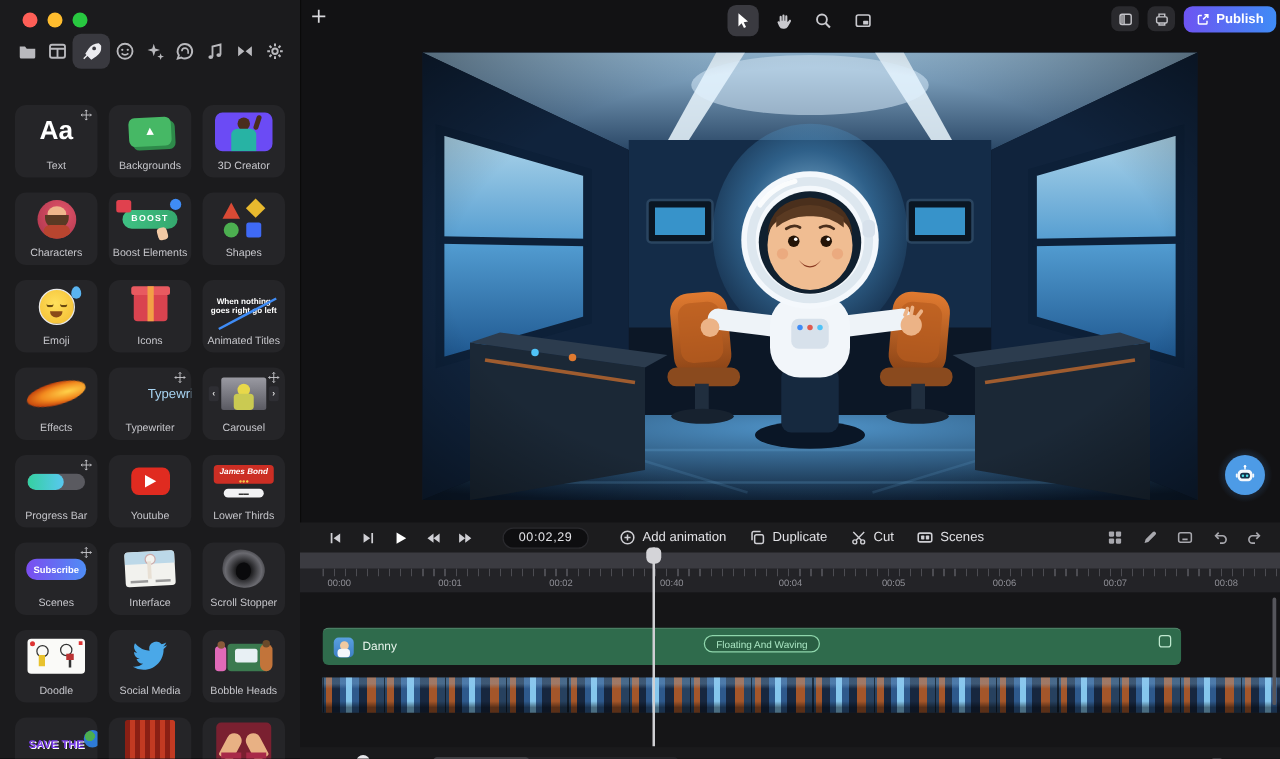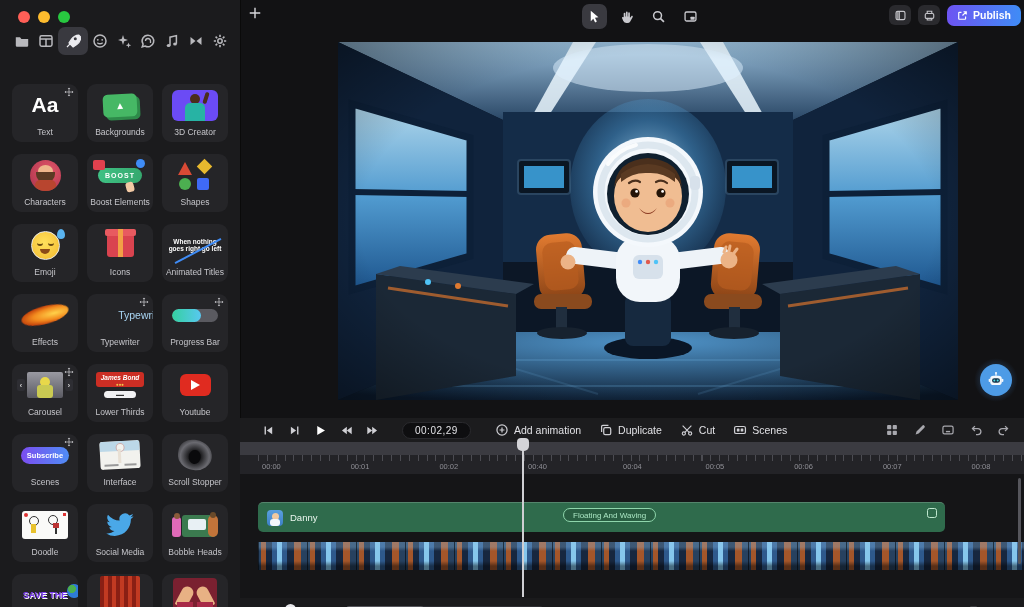--- a/index.html
+++ b/index.html
@@ -260,65 +260,65 @@
           </div>
           <span class="lbl">Typewriter</span>
           <span class="badge">
             <svg width="10" height="10" viewBox="0 0 16 16">
               <path d="M8 1.5v13M1.5 8h13M8 1.5 6.3 3.2M8 1.5l1.7 1.7M8 14.5l-1.7-1.7M8 14.5l1.7-1.7M1.5 8l1.7-1.7M1.5 8l1.7 1.7M14.5 8l-1.7-1.7M14.5 8l-1.7 1.7" stroke="currentColor" stroke-width="1.1" fill="none"></path>
             </svg>
           </span>
         </div>
         <div class="tile">
           <div class="art">
-            <div style="width:46px;height:13px;background:#5a5a60;border-radius:8px;overflow:hidden;">
-              <i style="display:block;width:62%;height:100%;background:linear-gradient(90deg,#35d0a0,#58c8f0);border-radius:8px;"></i>
-            </div>
-          </div>
-          <span class="lbl">Progress Bar</span>
-          <span class="badge">
-            <svg width="10" height="10" viewBox="0 0 16 16">
-              <path d="M8 1.5v13M1.5 8h13M8 1.5 6.3 3.2M8 1.5l1.7 1.7M8 14.5l-1.7-1.7M8 14.5l1.7-1.7M1.5 8l1.7-1.7M1.5 8l1.7 1.7M14.5 8l-1.7-1.7M14.5 8l-1.7 1.7" stroke="currentColor" stroke-width="1.1" fill="none"></path>
-            </svg>
-          </span>
-        </div>
-        <div class="tile">
-          <div class="art">
             <div style="width:56px;height:30px;position:relative;display:flex;align-items:center;justify-content:center;">
               <i style="width:36px;height:26px;background:linear-gradient(180deg,#9a9aa2,#5a5a62);border-radius:2px;position:relative;overflow:hidden;">
                 <b style="position:absolute;left:13px;top:5px;width:10px;height:10px;border-radius:50%;background:#e8d84a;"></b>
                 <b style="position:absolute;left:10px;top:13px;width:16px;height:13px;background:#caca52;border-radius:3px;"></b>
               </i>
               <b style="position:absolute;left:0;top:9px;width:8px;height:12px;background:#2e2e33;color:#ddd;font-size:7px;display:flex;align-items:center;justify-content:center;border-radius:2px;">‹</b>
               <b style="position:absolute;right:0;top:9px;width:8px;height:12px;background:#2e2e33;color:#ddd;font-size:7px;display:flex;align-items:center;justify-content:center;border-radius:2px;">›</b>
             </div>
           </div>
           <span class="lbl">Carousel</span>
           <span class="badge">
             <svg width="10" height="10" viewBox="0 0 16 16">
               <path d="M8 1.5v13M1.5 8h13M8 1.5 6.3 3.2M8 1.5l1.7 1.7M8 14.5l-1.7-1.7M8 14.5l1.7-1.7M1.5 8l1.7-1.7M1.5 8l1.7 1.7M14.5 8l-1.7-1.7M14.5 8l-1.7 1.7" stroke="currentColor" stroke-width="1.1" fill="none"></path>
             </svg>
           </span>
         </div>
         <div class="tile">
           <div class="art">
+            <div style="width:46px;height:13px;background:#5a5a60;border-radius:8px;overflow:hidden;">
+              <i style="display:block;width:62%;height:100%;background:linear-gradient(90deg,#35d0a0,#58c8f0);border-radius:8px;"></i>
+            </div>
+          </div>
+          <span class="lbl">Progress Bar</span>
+          <span class="badge">
+            <svg width="10" height="10" viewBox="0 0 16 16">
+              <path d="M8 1.5v13M1.5 8h13M8 1.5 6.3 3.2M8 1.5l1.7 1.7M8 14.5l-1.7-1.7M8 14.5l1.7-1.7M1.5 8l1.7-1.7M1.5 8l1.7 1.7M14.5 8l-1.7-1.7M14.5 8l-1.7 1.7" stroke="currentColor" stroke-width="1.1" fill="none"></path>
+            </svg>
+          </span>
+        </div>
+        <div class="tile">
+          <div class="art">
+            <div style="width:31px;height:22px;background:#e02b20;border-radius:6px;display:flex;align-items:center;justify-content:center;">
+              <i style="width:0;height:0;border-left:9px solid #fff;border-top:5.5px solid transparent;border-bottom:5.5px solid transparent;"></i>
+            </div>
+          </div>
+          <span class="lbl">Youtube</span>
+        </div>
+        <div class="tile">
+          <div class="art">
             <div style="width:48px;position:relative;height:26px;">
               <i style="display:block;width:48px;height:15px;background:#cc2e24;border-radius:3px;color:#fff;font-size:6.5px;font-weight:bold;text-align:center;line-height:11px;">James Bond<b style="display:block;color:#f2c94a;font-size:4.5px;line-height:3px;font-weight:normal;">●●●</b></i>
               <i style="position:absolute;left:8px;bottom:0;width:32px;height:7px;background:#f2f2f4;border-radius:4px;color:#333;font-size:4px;text-align:center;line-height:7px;">▬▬</i>
             </div>
           </div>
           <span class="lbl">Lower Thirds</span>
-        </div>
-        <div class="tile">
-          <div class="art">
-            <div style="width:31px;height:22px;background:#e02b20;border-radius:6px;display:flex;align-items:center;justify-content:center;">
-              <i style="width:0;height:0;border-left:9px solid #fff;border-top:5.5px solid transparent;border-bottom:5.5px solid transparent;"></i>
-            </div>
-          </div>
-          <span class="lbl">Youtube</span>
         </div>
         <div class="tile">
           <div class="art">
             <div style="width:48px;height:17px;border-radius:9px;background:linear-gradient(90deg,#7b4df0,#4f8df5);color:#fff;font-size:7.5px;font-weight:bold;display:flex;align-items:center;justify-content:center;">Subscribe</div>
           </div>
           <span class="lbl">Scenes</span>
           <span class="badge">
             <svg width="10" height="10" viewBox="0 0 16 16">
               <path d="M8 1.5v13M1.5 8h13M8 1.5 6.3 3.2M8 1.5l1.7 1.7M8 14.5l-1.7-1.7M8 14.5l1.7-1.7M1.5 8l1.7-1.7M1.5 8l1.7 1.7M14.5 8l-1.7-1.7M14.5 8l-1.7 1.7" stroke="currentColor" stroke-width="1.1" fill="none"></path>
             </svg>

